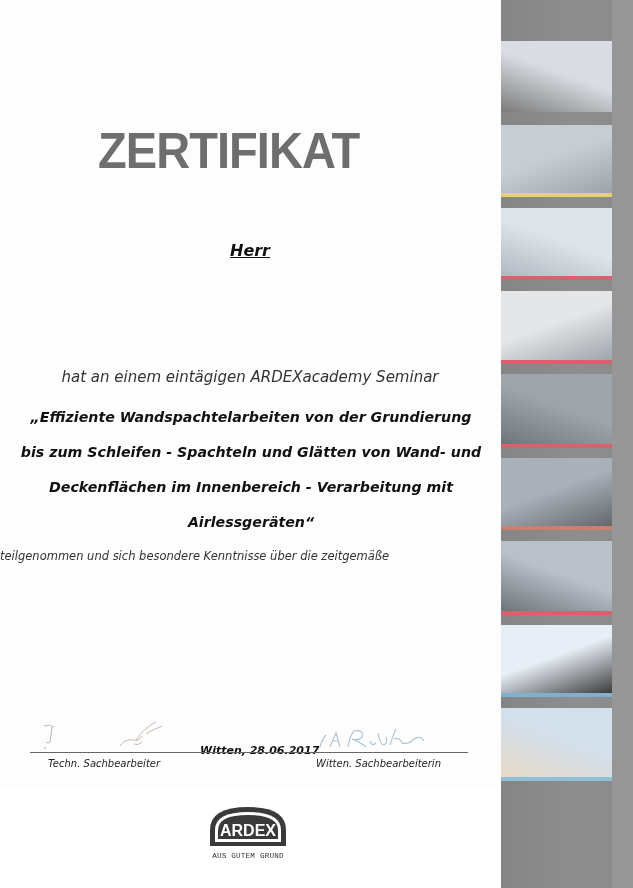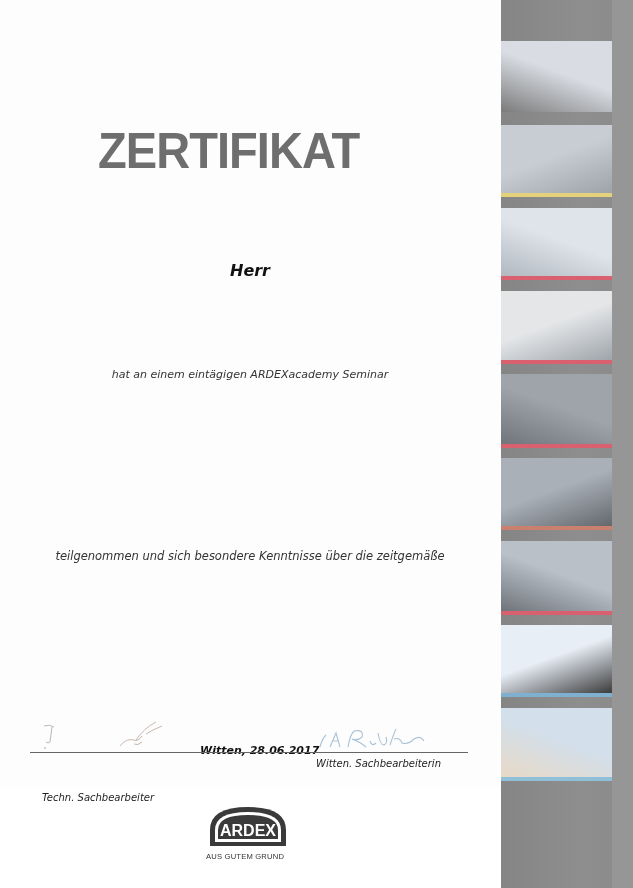--- a/index.html
+++ b/index.html
@@ -10,67 +10,73 @@
 
   .title {
     position: absolute; left: 98px; top: 122px; width: 300px;
     font-family: "Liberation Sans", sans-serif; font-weight: bold;
     font-size: 50px; letter-spacing: -1px; color: #6e6e6e;
     transform: scaleX(0.94); transform-origin: left top;
   }
 
   .salutation { position: absolute; left: 0; width: 500px; text-align: center;
     font-family: "DejaVu Sans", sans-serif; font-style: italic; font-weight: bold; font-size: 16px; color: #111; }
-  .salutation.herr { top: 261px; }
+  .salutation.herr { top: 241px; text-decoration: underline; }
   .salutation.name { top: 283px; }
 
   .intro { position: absolute; left: 0; top: 368px; width: 500px; text-align: center;
-    font-family: "DejaVu Sans", sans-serif; font-style: italic; font-size: 11px; color: #333; }
+    font-family: "DejaVu Sans", sans-serif; font-style: italic; font-size: 15px; color: #333; }
 
   .seminar { position: absolute; left: 14px; top: 400px; width: 474px; text-align: center;
     font-family: "DejaVu Sans", sans-serif; font-style: italic; font-weight: bold; font-size: 14.2px; line-height: 35px; color: #111; }
 
-  .outro { position: absolute; left: 0; top: 543px; width: 500px; text-align: center;
+  .outro { position: absolute; left: 0; top: 543px; width: 500px; 
     font-family: "DejaVu Sans", sans-serif; font-style: italic; font-size: 11.5px; line-height: 26px; color: #333; }
 
   .place-date { position: absolute; left: 200px; top: 732px;
     font-family: "DejaVu Sans", sans-serif; font-style: italic; font-weight: bold; font-size: 11px; color: #111; margin-top: 12px; }
 
   .sig { position: absolute; font-family: "DejaVu Serif", serif; font-style: italic; }
   .sig-left { left: 38px; top: 718px; width: 150px; height: 32px; }
   .sig-right { left: 318px; top: 725px; width: 110px; height: 28px; }
 
   .sign-line { position: absolute; left: 30px; top: 752px; width: 438px; height: 1px; background: #666; }
 
   .role { position: absolute; top: 758px; font-family: "DejaVu Sans", sans-serif; font-style: italic; font-size: 10px; color: #222; }
-  .role.left { left: 42px; margin-top: 34px; }
+  .role.left { left: 48px; }
   .role.right { left: 316px; }
 
   .logo { position: absolute; left: 206px; top: 804px; width: 84px; height: 44px; }
-  .slogan { position: absolute; left: 206px; top: 852px; width: 84px; text-align: left;
-    font-family: Liberation Sans, sans-serif; font-size: 7.6px; letter-spacing: 0.2px; color: #333; }
+  .slogan { position: absolute; left: 206px; top: 852px; width: 84px; text-align: center;
+    font-family: Liberation Mono, monospace; font-size: 7.6px; letter-spacing: 0.2px; color: #333; }
 
   .strip { position: absolute; left: 501px; top: 0; width: 132px; height: 888px;
     background: linear-gradient(90deg, #858585 0%, #8e8e8e 60%, #8a8a8a 100%); }
   .strip-right { position: absolute; left: 612px; top: 0; width: 21px; height: 888px; background: #969696; }
 
   .photo { position: absolute; left: 501px; width: 111px; overflow: hidden; }
   .photo .accent { position: absolute; left: 0; bottom: 0; width: 100%; height: 4px; }
 </style>
 </head>
 <body>
 
 <div class="page">
 
   <div class="title">ZERTIFIKAT</div>
 
   <div class="salutation herr">Herr</div>
 
   <div class="intro">hat an einem eintägigen ARDEXacademy Seminar</div>
 
+  <div class="seminar">
+    <div>„Effiziente Wandspachtelarbeiten von der Grundierung</div>
+    <div>bis zum Schleifen - Spachteln und Glätten von Wand- und</div>
+    <div>Deckenflächen im Innenbereich - Verarbeitung mit</div>
+    <div>Airlessgeräten“</div>
+  </div>
 
   <div class="outro">
     <div>teilgenommen und sich besondere Kenntnisse über die zeitgemäße</div>
   </div>
 
   <svg class="sig sig-left" viewBox="0 0 150 32">
     <path d="M6 8 Q12 6 16 9 M14 9 L12 24 M12 24 Q10 26 8 24" stroke="#b8b8b8" stroke-width="1" fill="none"></path>
     <path d="M82 28 Q88 20 96 22 Q100 24 104 18 M98 22 Q106 10 118 4 M108 16 Q114 12 124 8 M96 26 Q100 28 104 24" stroke="#c9b8ae" stroke-width="1" fill="none"></path>
     <circle cx="7" cy="30" r="0.8" fill="#999"></circle>
   </svg>

